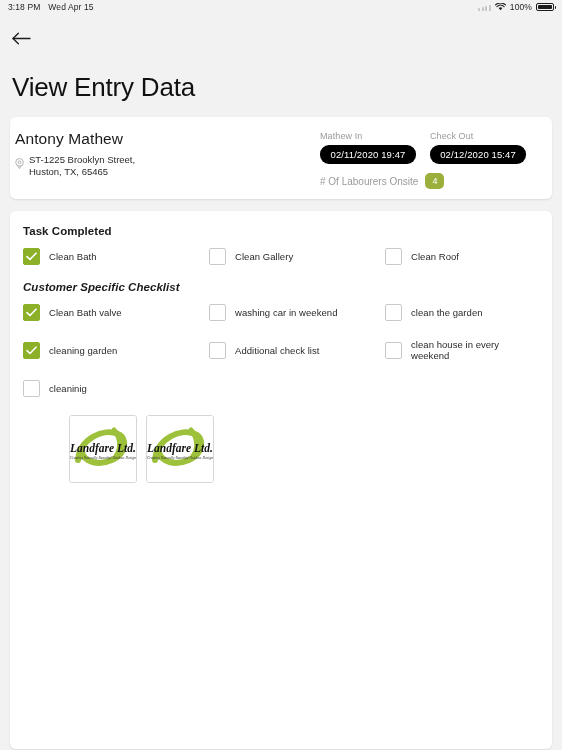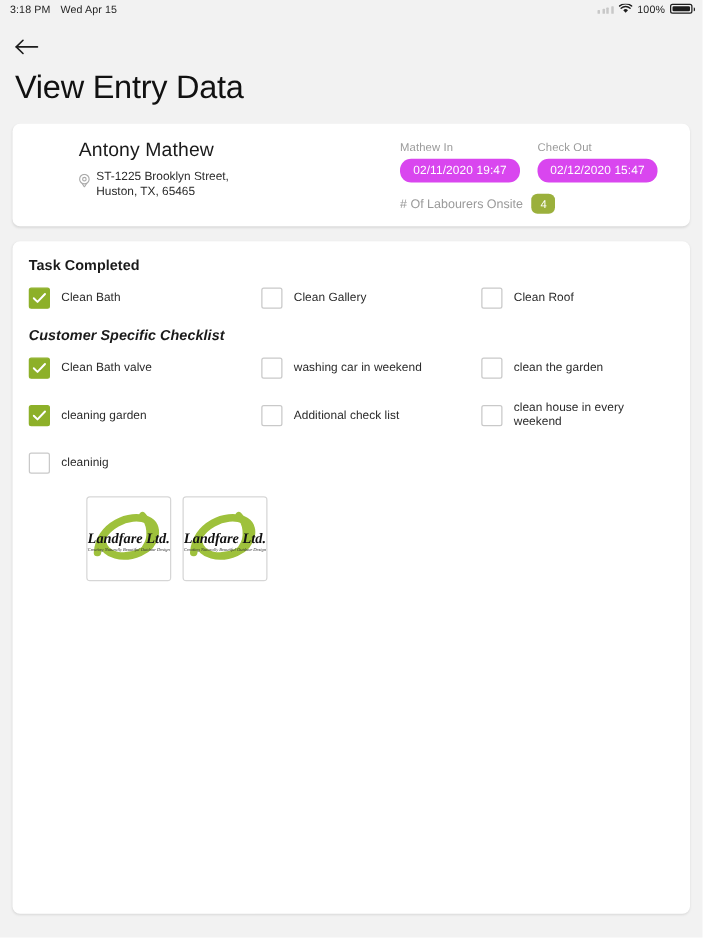--- a/index.html
+++ b/index.html
@@ -66,38 +66,38 @@
   
   .nav-back {
     padding: 17px 0 0 12px;
     width: 40px;
     cursor: pointer;
   }
   .page-title {
     font-size: 26px;
     font-weight: 400;
     letter-spacing: -0.2px;
-    margin: 5px 0 0 12px;
+    margin: 23px 0 0 12px;
     color: #111;
   }
 
   
   .card {
     background: #ffffff;
     border-radius: 6px;
     margin: 0 10px;
     box-shadow: 0 1px 2px rgba(0,0,0,0.10);
   }
   .card-info {
     margin-top: 14px;
     height: 82px;
     position: relative;
     display: flex;
   }
-  .info-left { padding: 13px 0 0 5px; flex: 1; margin-left: 48px; }
+  .info-left { padding: 13px 0 0 5px; flex: 1; }
   .cust-name {
     font-size: 15.5px;
     font-weight: 400;
     color: #1a1a1a;
     letter-spacing: 0.1px;
   }
   .addr-row {
     display: flex;
     align-items: flex-start;
     margin-top: 6px;
@@ -117,21 +117,21 @@
   }
   .checkrow { display: flex; gap: 14px; }
   .checkcol { width: 96px; }
   .check-label {
     font-size: 9px;
     color: #9a9a9a;
     margin-bottom: 4px;
     letter-spacing: 0.1px;
   }
   .pill {
-    background: #d946ef;
+    background: #000000;
     color: #ffffff;
     font-size: 9.5px;
     border-radius: 9px;
     padding: 4px 0;
     text-align: center;
     letter-spacing: 0.1px;
   }
   .labour-row {
     display: flex;
     align-items: center;

